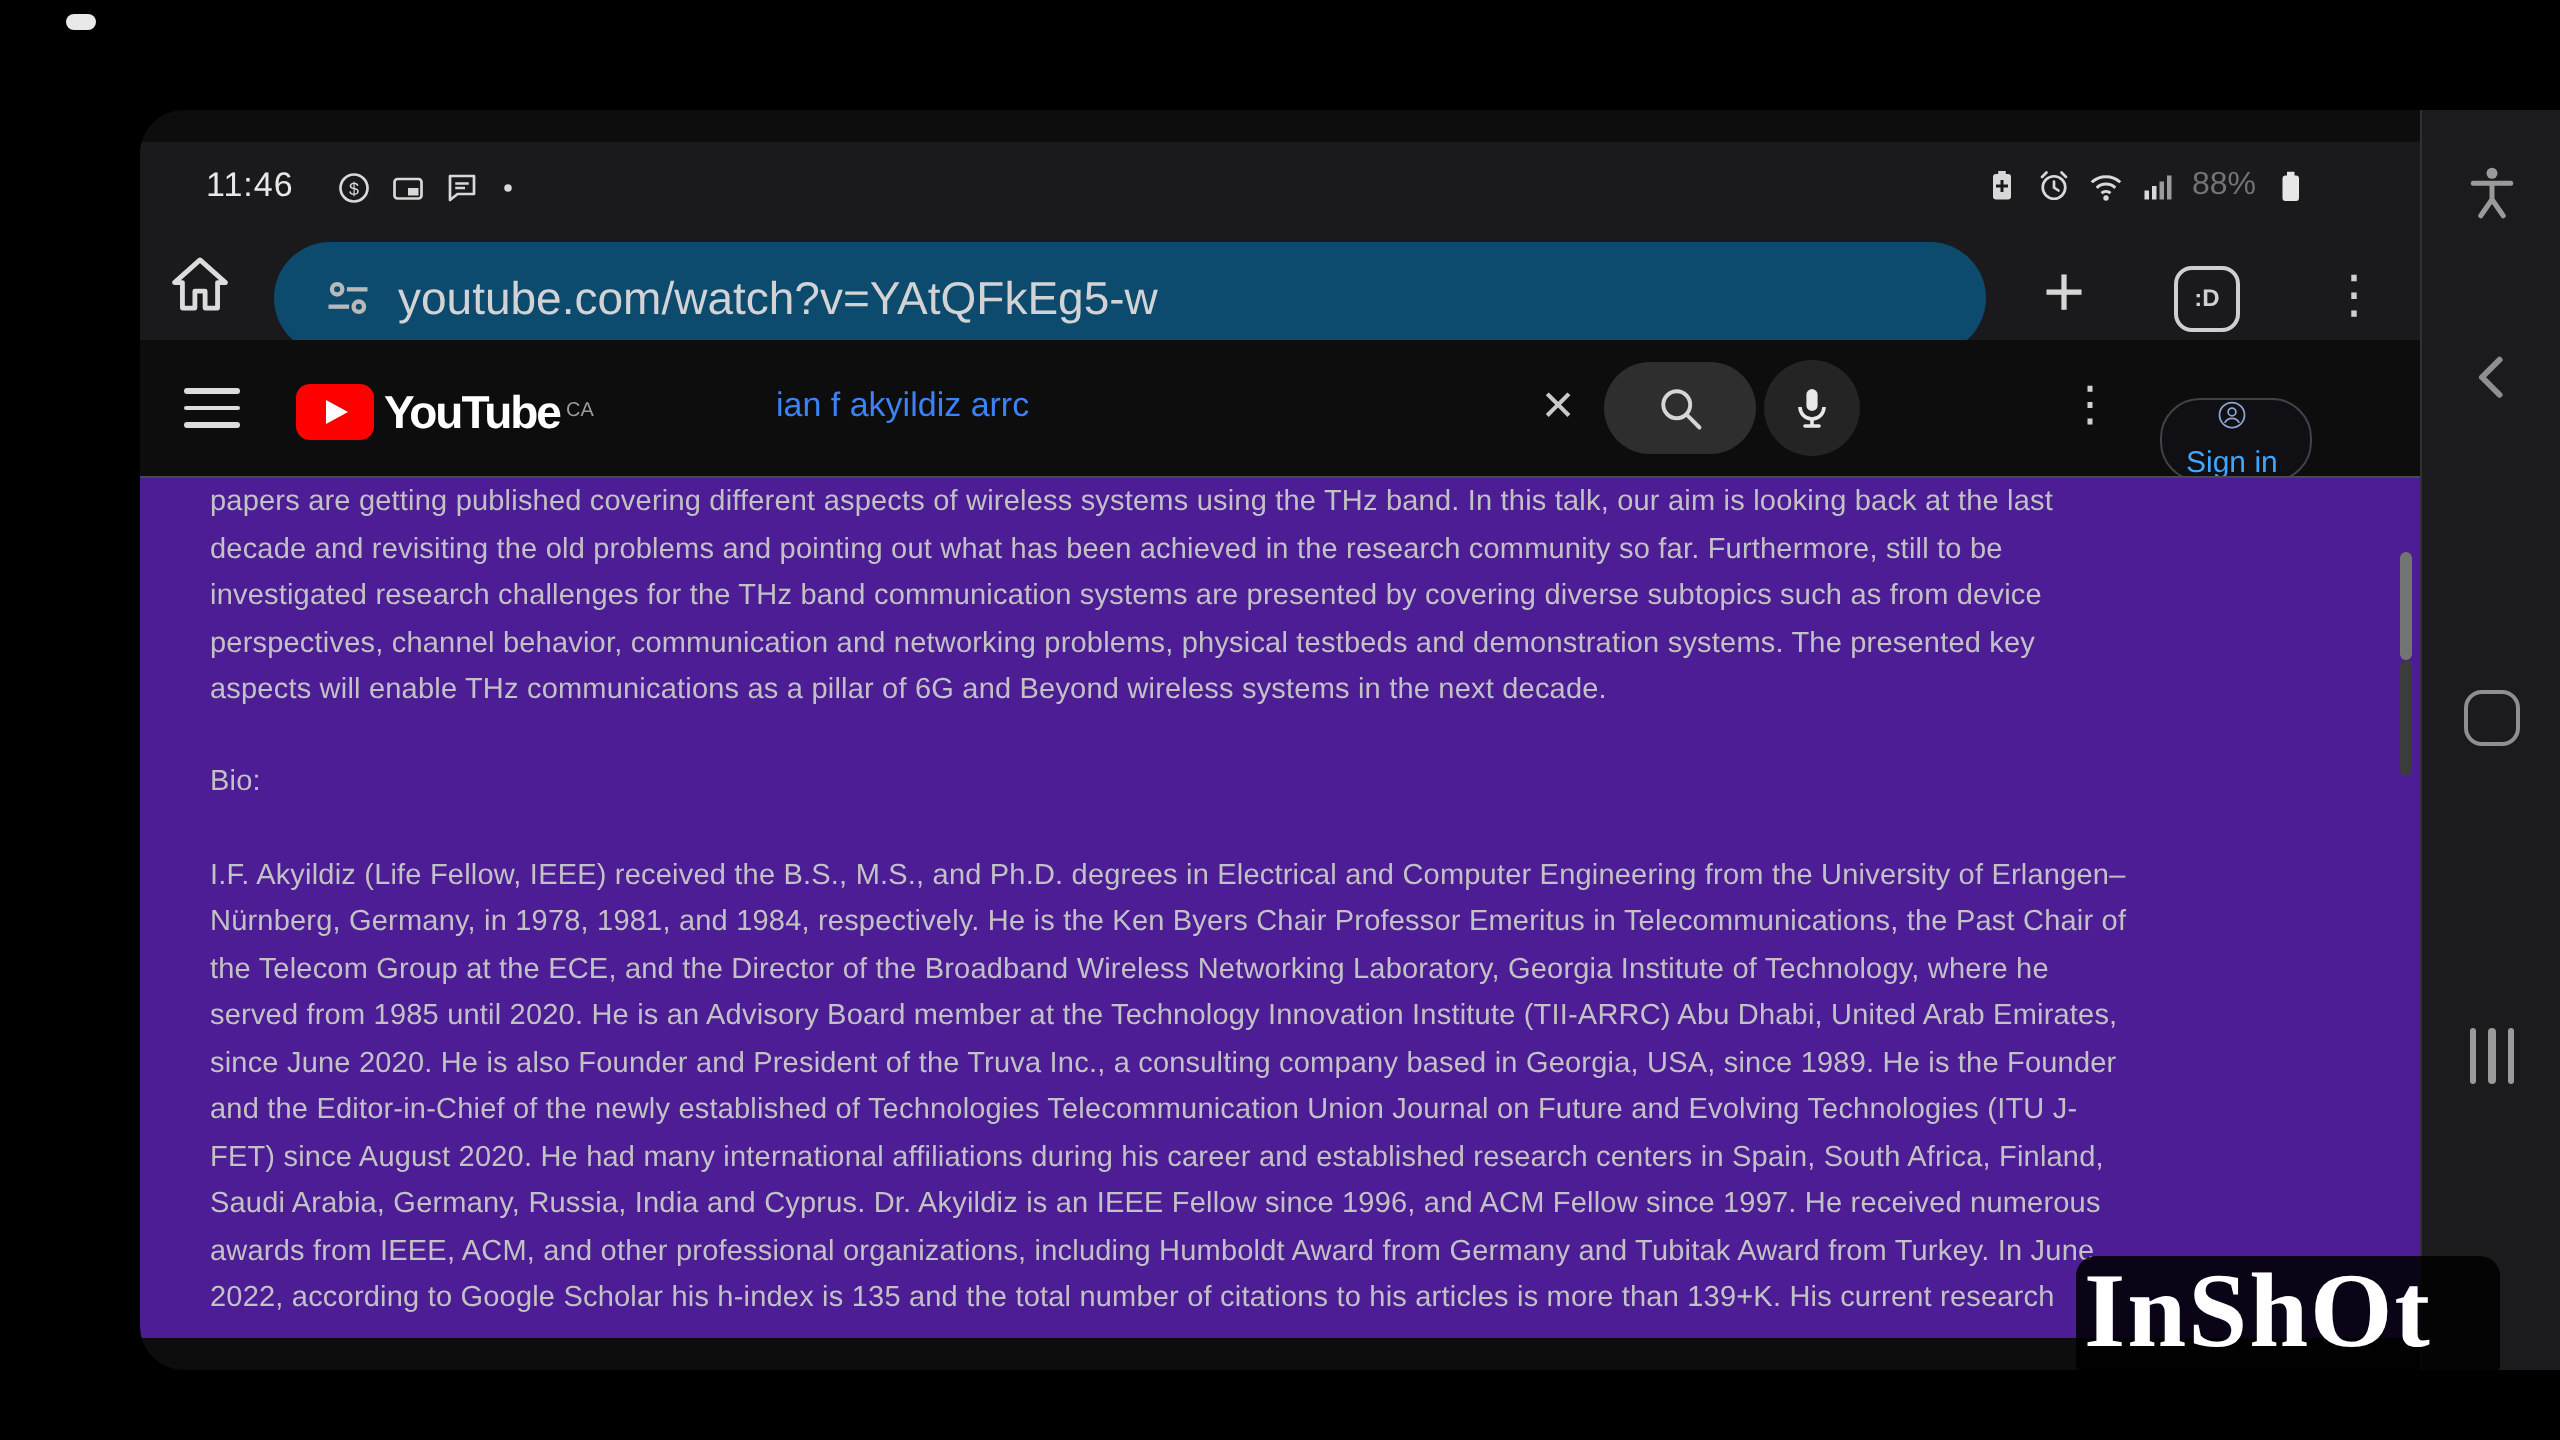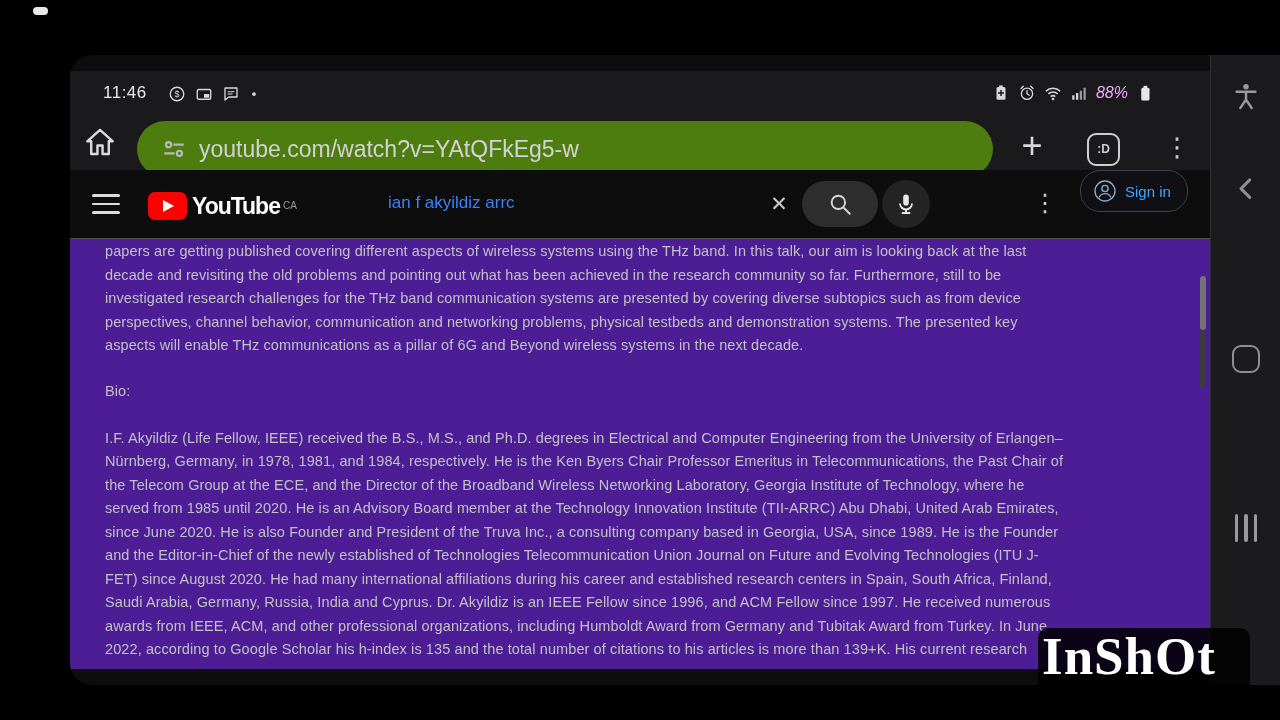--- a/index.html
+++ b/index.html
@@ -10,25 +10,25 @@
   .screen{position:absolute;left:70px;top:55px;width:1210px;height:630px;
           border-radius:22px 0 0 22px;overflow:hidden;background:#0d0d0d;}
 
   
   .chrome{position:absolute;left:0;top:16px;width:1140px;height:115px;background:#1a1a1c;}
   .statusbar{position:absolute;left:0;top:6px;width:1140px;height:30px;color:#dedede;}
   .time{position:absolute;left:33px;top:6px;font-size:17px;letter-spacing:.5px;color:#e8e8e8;}
   .sb-left{position:absolute;left:98px;top:8px;display:flex;gap:9px;align-items:center;}
   .sb-right{position:absolute;right:56px;top:7px;display:flex;gap:8px;align-items:center;}
   .sb-ic{width:18px;height:18px;display:block;}
-  .pct{font-size:16px;color:#f0abfc;font-style:italic;}
+  .pct{font-size:16px;color:#737373;}
   .toolbar{position:absolute;left:0;top:42px;width:1140px;height:70px;}
   .home-btn{position:absolute;left:13px;top:12px;width:34px;height:34px;}
   .urlpill{position:absolute;left:67px;top:8px;width:856px;height:56px;border-radius:28px;
-           background:#4d7c0f;display:flex;align-items:center;}
+           background:#0c4a6e;display:flex;align-items:center;}
   .tune{width:26px;height:26px;margin-left:24px;flex:0 0 auto;}
   .urltext{margin-left:12px;font-size:23px;color:#d3d3d6;white-space:nowrap;}
   .tb-plus{position:absolute;left:942px;top:6px;width:40px;height:56px;font-size:36px;font-weight:300;
            color:#d6d6d6;text-align:center;line-height:54px;}
   .tabbox{position:absolute;left:1017px;top:20px;width:29px;height:29px;border:2.5px solid #cfcfcf;
           border-radius:9px;color:#cfcfcf;font-size:12px;font-weight:700;text-align:center;line-height:28px;}
   .tb-kebab{position:absolute;left:1090px;top:9px;width:34px;height:52px;font-size:26px;color:#cfcfcf;
             text-align:center;line-height:50px;}
 
   
@@ -44,22 +44,22 @@
   .ytsup{margin-left:3px;font-size:10px;color:#9a9a9a;line-height:12px;}
   .query{position:absolute;left:318px;top:23px;font-size:17px;color:#3b82f6;white-space:nowrap;}
   .clear-x{position:absolute;left:688px;top:12px;width:42px;height:44px;font-size:21px;color:#c9c9c9;
            text-align:center;line-height:44px;}
   .magpill{position:absolute;left:732px;top:11px;width:76px;height:46px;border-radius:23px;background:#2e2e2e;
            display:flex;align-items:center;justify-content:center;}
   .micbtn{position:absolute;left:812px;top:10px;width:48px;height:48px;border-radius:50%;background:#242424;
           display:flex;align-items:center;justify-content:center;}
   .yt-kebab{position:absolute;left:958px;top:10px;width:34px;height:48px;font-size:24px;color:#cfcfcf;
             text-align:center;line-height:46px;}
-  .signin{position:absolute;left:1010px;top:0;height:40px;padding:0 16px 0 12px;border:1px solid #41424a;
-          border-radius:20px;display:flex;align-items:center;gap:8px;background:#101014;}
+  .signin{position:absolute;left:1010px;top:29px;height:40px;padding:0 16px 0 12px;border:1px solid #41424a;
+          border-radius:20px;display:flex;align-items:center;gap:8px;background:#101014;flex-direction:column;}
   .signin-label{color:#3ea6ff;font-size:15px;font-weight:500;}
 
   
   .panel{position:absolute;left:0;top:183px;width:1140px;height:430px;background:#4c1d95;
          border-top:1px solid #4a4a4a;overflow:hidden;}
   .textblock{position:absolute;left:35px;top:1px;width:1075px;color:#c2c2c4;font-size:14.5px;
              letter-spacing:.1px;}
   .tline{height:23.5px;line-height:23.5px;white-space:nowrap;overflow:hidden;}
   .bio-h{height:23.5px;line-height:23.5px;margin-top:22px;}
   .bio-body{margin-top:23.5px;}

